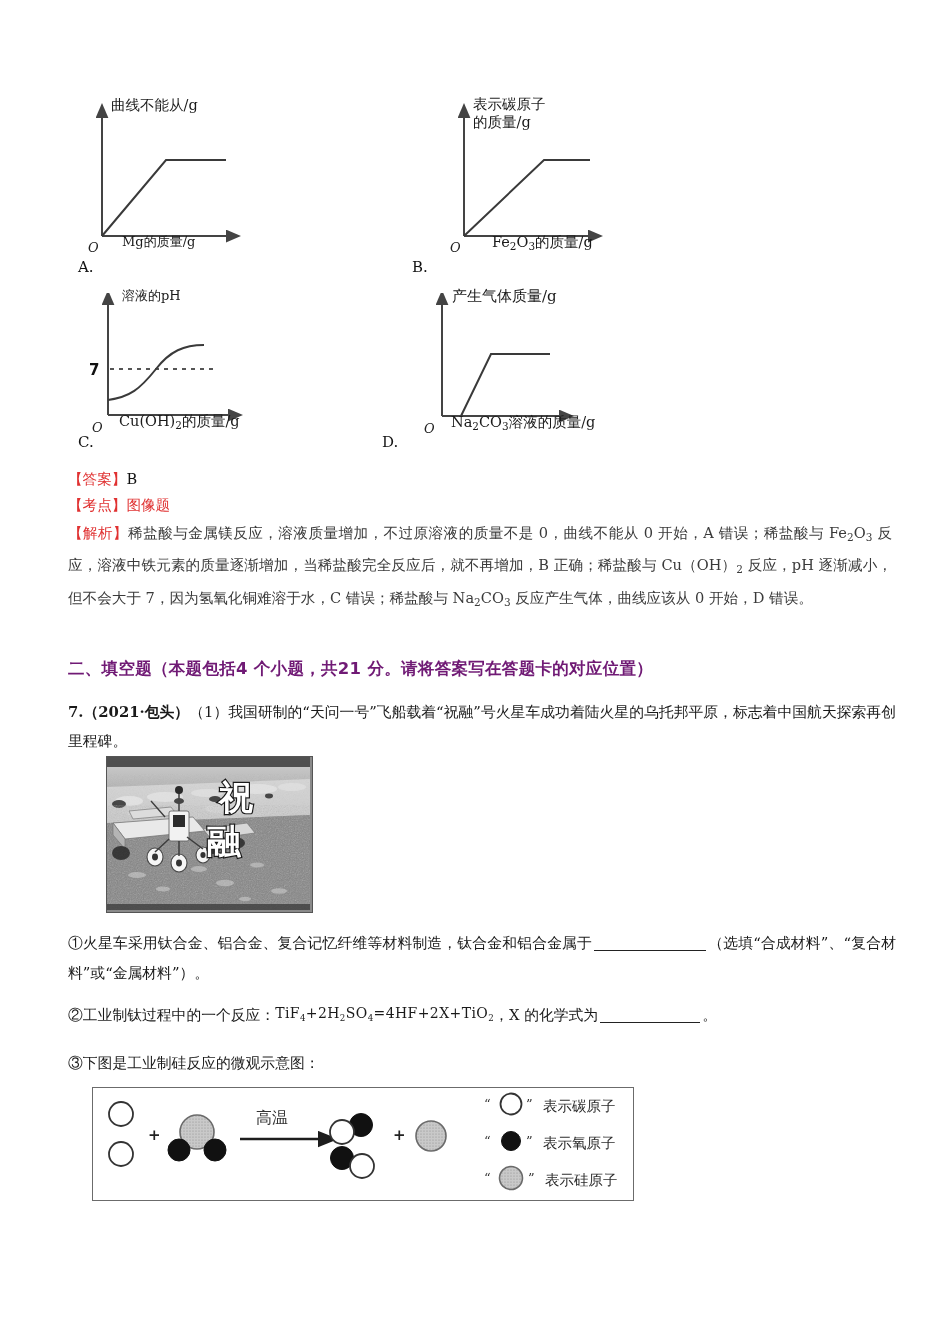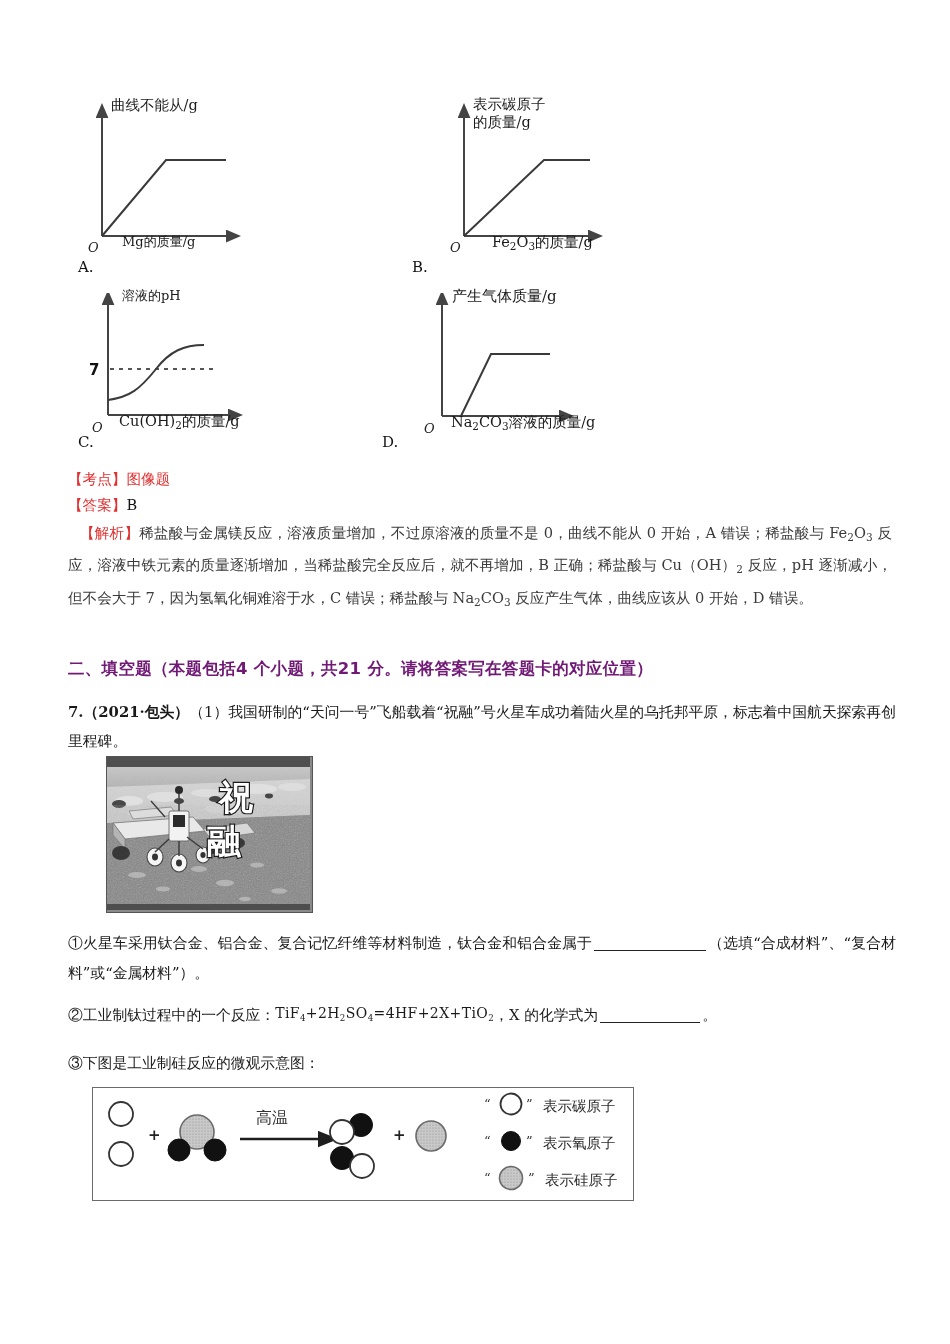--- a/index.html
+++ b/index.html
@@ -53,21 +53,21 @@
   .meta-line { white-space: nowrap; }
   .tag-red { color: #e03131; }
   .ans-val { color: #111; }
   .analysis {
     color: #3a3a3a;
     font-size: 14.6px;
     line-height: 28.5px;
     text-align: justify;
     margin-top: 1px;
   }
-  .analysis .tag-red { color: #e03131; margin-left: 12px; }
+  .analysis .tag-red { color: #e03131; }
   sub { font-size: 0.72em; vertical-align: -0.28em; }
 
   
   .section-head {
     position: absolute;
     left: 68px;
     top: 658px;
     width: 830px;
     font-family: "DejaVu Sans", "Liberation Sans", sans-serif;
     font-weight: bold;
@@ -236,24 +236,24 @@
       <div style="position:absolute; left:36px; top:120px; font-size:14.5px; white-space:nowrap;">
         <span>Na</span><sub>2</sub><span>CO</span><sub>3</sub><span>溶液的质量/g</span>
       </div>
     </div>
     <div class="opt-letter" style="left:382px; top:355px;">D.</div>
 
   </div>
 
   <div class="meta-block">
     <div class="meta-line">
+      <span class="tag-red">【答案】</span><span class="ans-val">B</span>
+    </div>
+    <div class="meta-line">
       <span class="tag-red">【考点】</span><span class="tag-red">图像题</span>
-    </div>
-    <div class="meta-line">
-      <span class="tag-red">【答案】</span><span class="ans-val">B</span>
     </div>
     <div class="analysis">
       <span class="tag-red">【解析】</span><span>稀盐酸与金属镁反应，溶液质量增加，不过原溶液的质量不是 0，曲线不能从 0 开始，A 错误；稀盐酸与 Fe</span><sub>2</sub><span>O</span><sub>3</sub><span> 反应，溶液中铁元素的质量逐渐增加，当稀盐酸完全反应后，就不再增加，B 正确；稀盐酸与 Cu（OH）</span><sub>2</sub><span> 反应，pH 逐渐减小，但不会大于 7，因为氢氧化铜难溶于水，C 错误；稀盐酸与 Na</span><sub>2</sub><span>CO</span><sub>3</sub><span> 反应产生气体，曲线应该从 0 开始，D 错误。</span>
     </div>
   </div>
 
   <div class="section-head">二、填空题（本题包括4 个小题，共21 分。请将答案写在答题卡的对应位置）</div>
 
   <div class="q7">
     <b>7.</b><b>（2021·包头）</b><span>（1）我国研制的“天问一号”飞船载着“祝融”号火星车成功着陆火星的乌托邦平原，标志着中国航天探索再创里程碑。</span>

